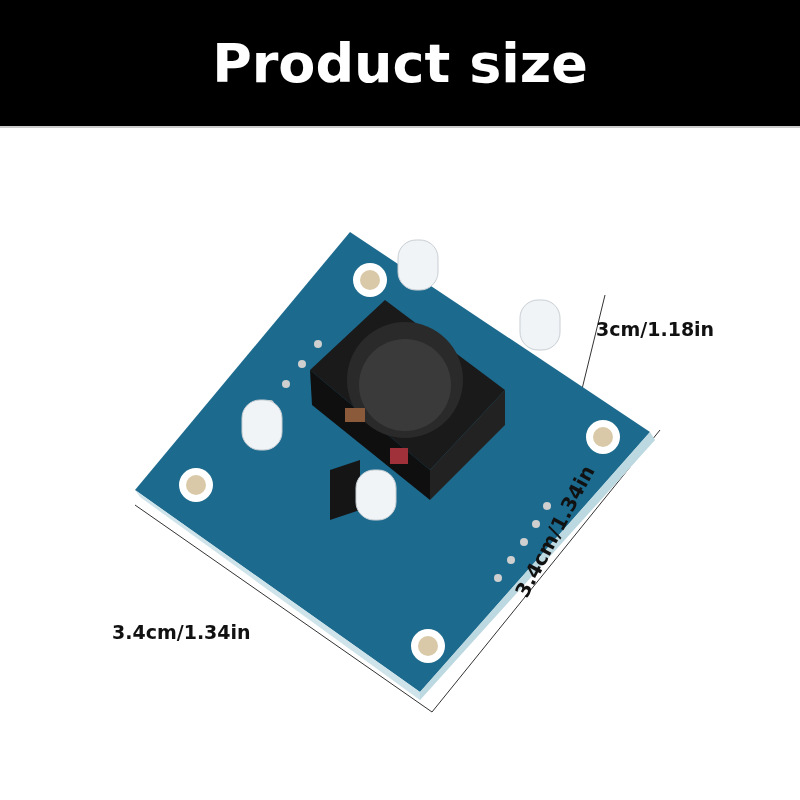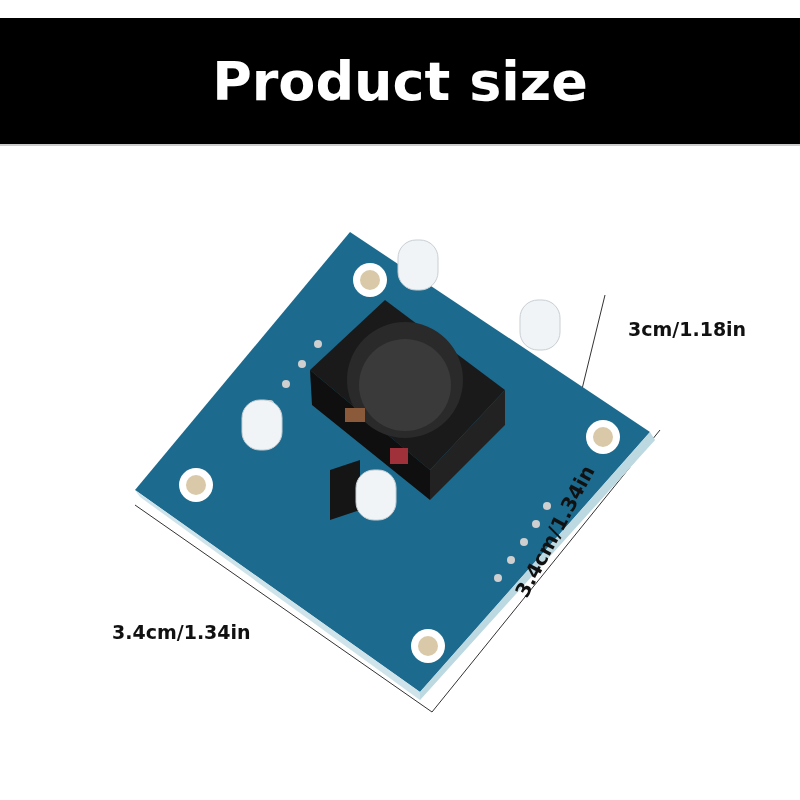--- a/index.html
+++ b/index.html
@@ -1,20 +1,20 @@
 <!DOCTYPE html>
 <html><head>
 <meta charset="utf-8">
 <style>
   html,body{margin:0;padding:0;}
   body{width:800px;height:800px;background:#ffffff;position:relative;overflow:hidden;font-family:"DejaVu Sans",sans-serif;}
-  .banner{position:absolute;left:0;top:0;width:800px;height:126px;background:#000;display:flex;align-items:center;justify-content:center;border-bottom:2px solid #ccc;margin-top:18px;}
+  .banner{position:absolute;left:0;top:0;width:800px;height:126px;background:#000;display:flex;align-items:center;justify-content:center;border-bottom:2px solid #ccc;}
   .banner h1{margin:0;color:#fff;font-family:"DejaVu Sans",sans-serif;font-weight:bold;font-size:54px;letter-spacing:0px;}
   .label{position:absolute;font-family:"DejaVu Sans",sans-serif;font-weight:bold;color:#111;font-size:19px;white-space:nowrap;}
-  .lbl-h{left:628px;top:318px;text-align:center;}
+  .lbl-h{left:596px;top:318px;text-align:center;}
   .lbl-w{left:112px;top:621px;}
   .lbl-d{left:510px;top:590px;transform:rotate(-62deg);transform-origin:left top;font-size:20px;}
   svg{position:absolute;left:0;top:0;}
 </style>
 </head>
 <body>
 
 <div class="banner">
   <h1>Product size</h1>
 </div>

